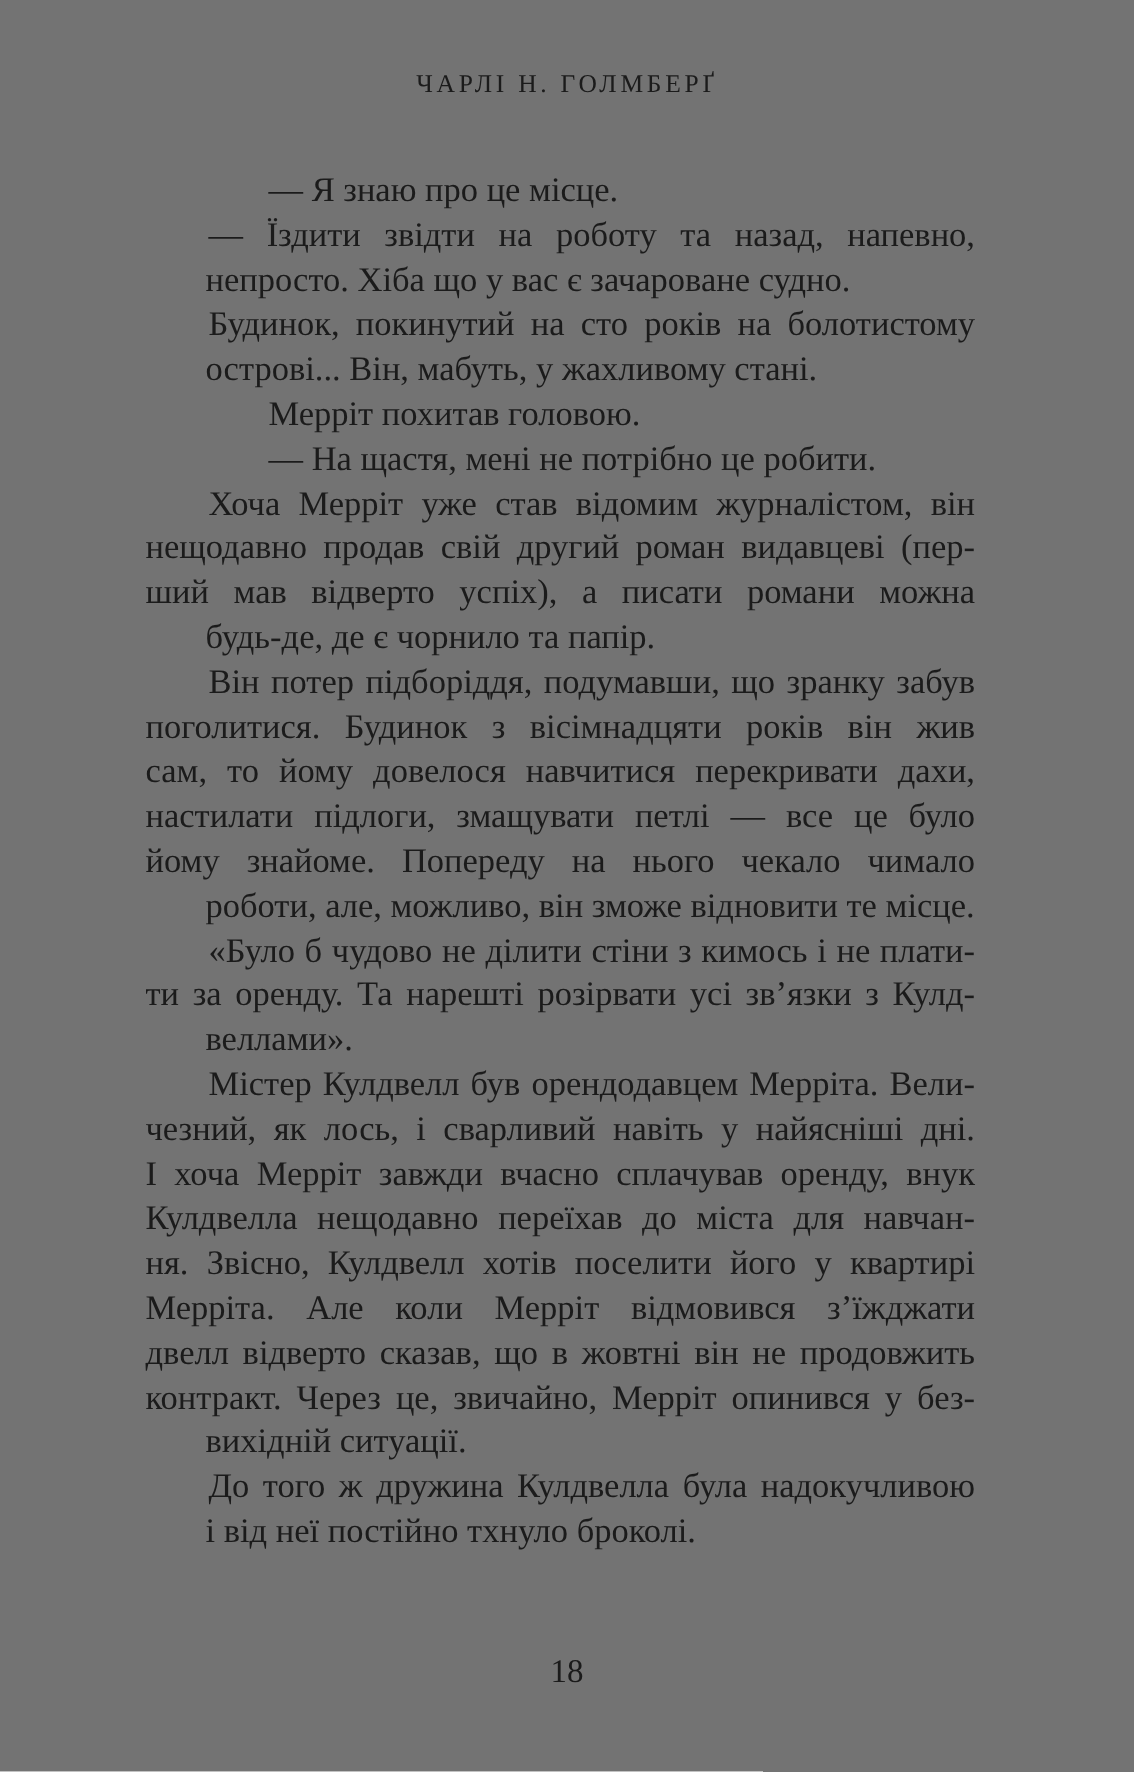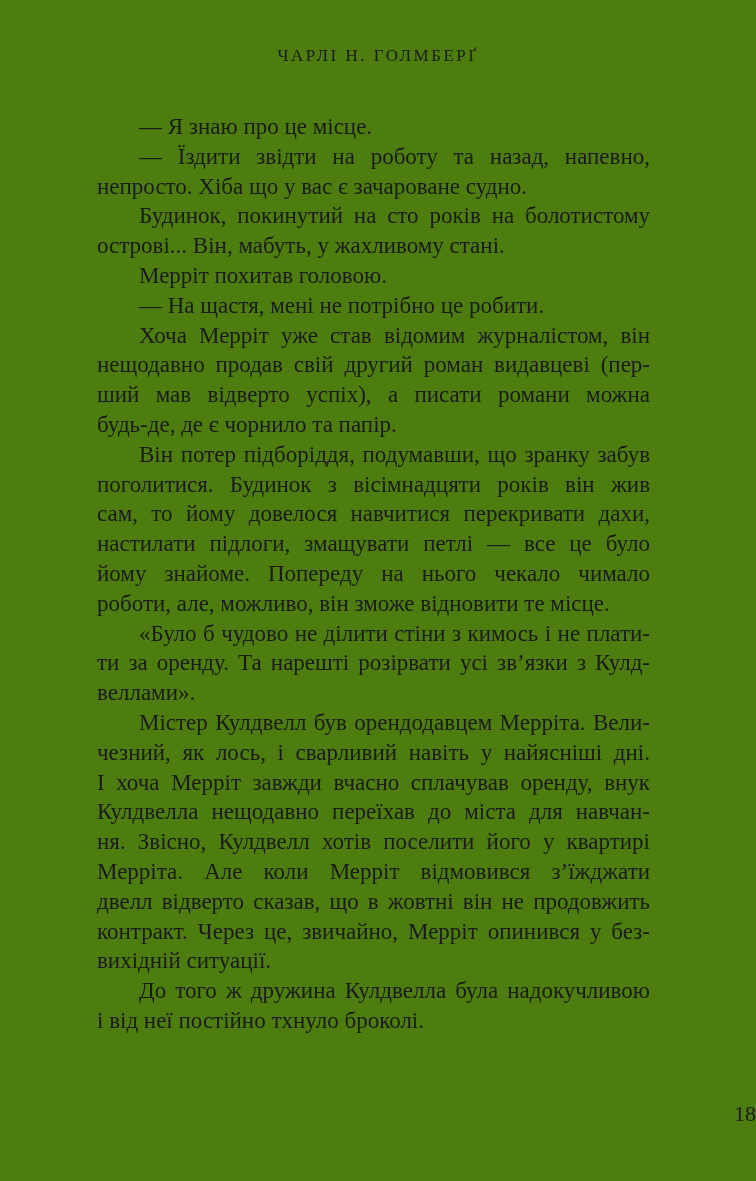--- a/index.html
+++ b/index.html
@@ -4,21 +4,21 @@
 <style>
   html, body {
     margin: 0;
     padding: 0;
     background: #ffffff;
   }
   .page {
     position: relative;
     width: 756px;
     height: 1181px;
-    background: #4d7c0f;
+    background: #737373;
     font-family: "Liberation Serif", serif;
     color: #1b1b1b;
     overflow: hidden;
   }
   .running-header {
     position: absolute;
     top: 46px;
     left: 0;
     width: 100%;
     text-align: center;
@@ -46,27 +46,28 @@
     text-align-last: justify;
     height: 29.8px;
     overflow: visible;
   }
   .text-line.first {
     text-indent: 42px;
   }
   .text-line.last {
     text-align: right;
     text-align-last: left;
+    margin-left: 40px;
   }
   .page-number {
     position: absolute;
     top: 1101px;
     left: 0;
     width: 100%;
-    text-align: right;
+    text-align: center;
     font-size: 22px;
     color: #1b1b1b;
   }
 </style>
 </head>
 <body>
 
 <div class="page">
   <div class="running-header">ЧАРЛІ Н. ГОЛМБЕРҐ</div>
 

